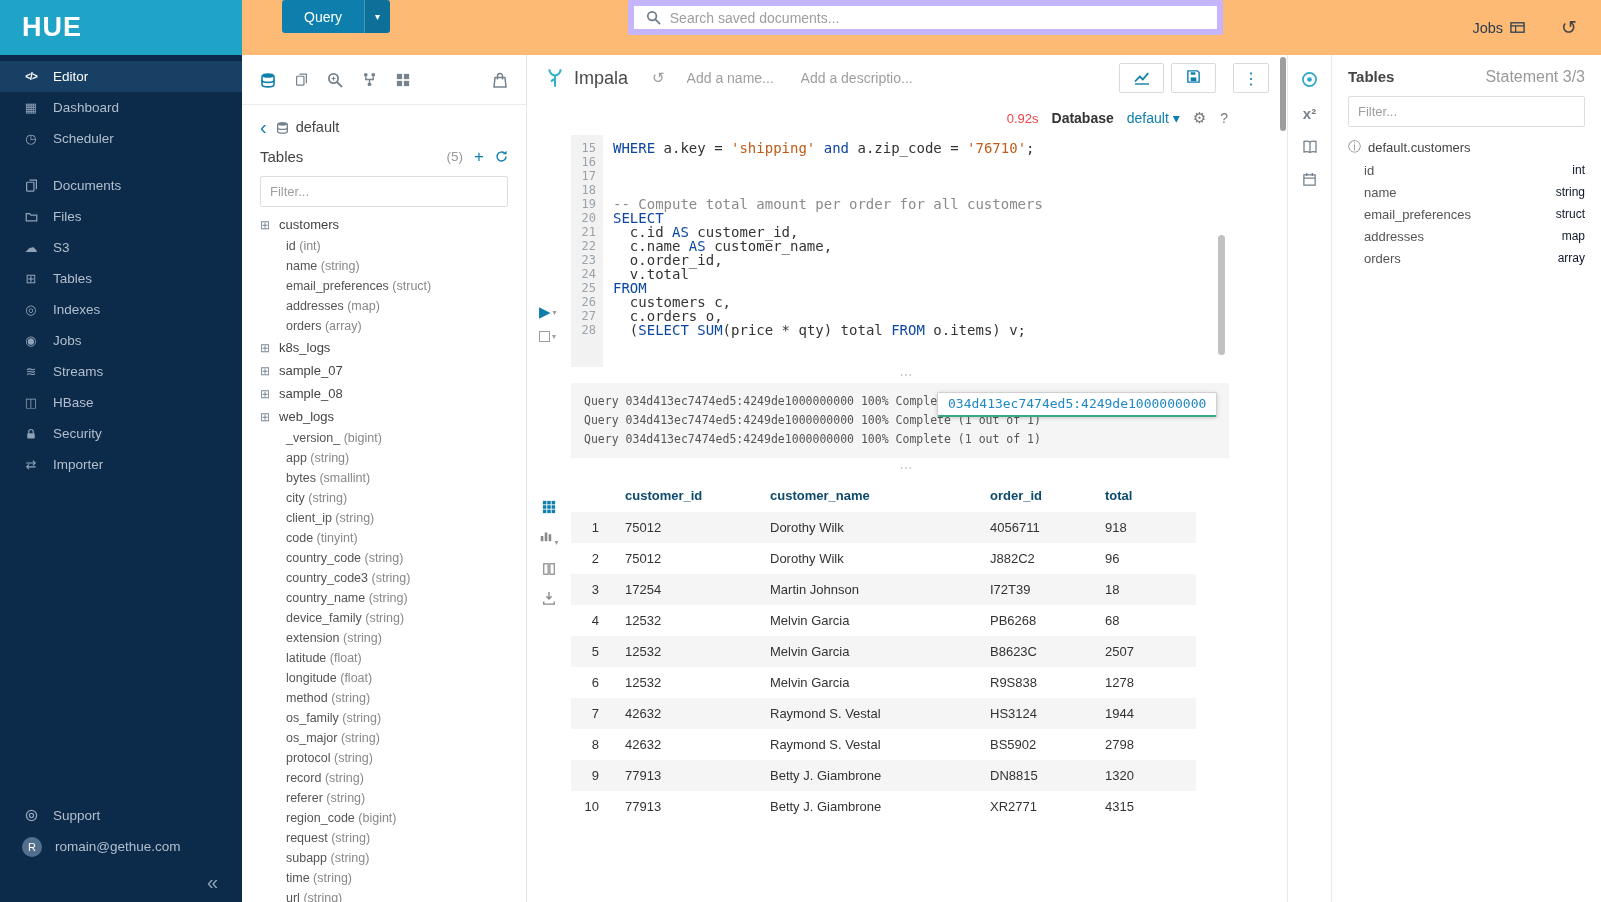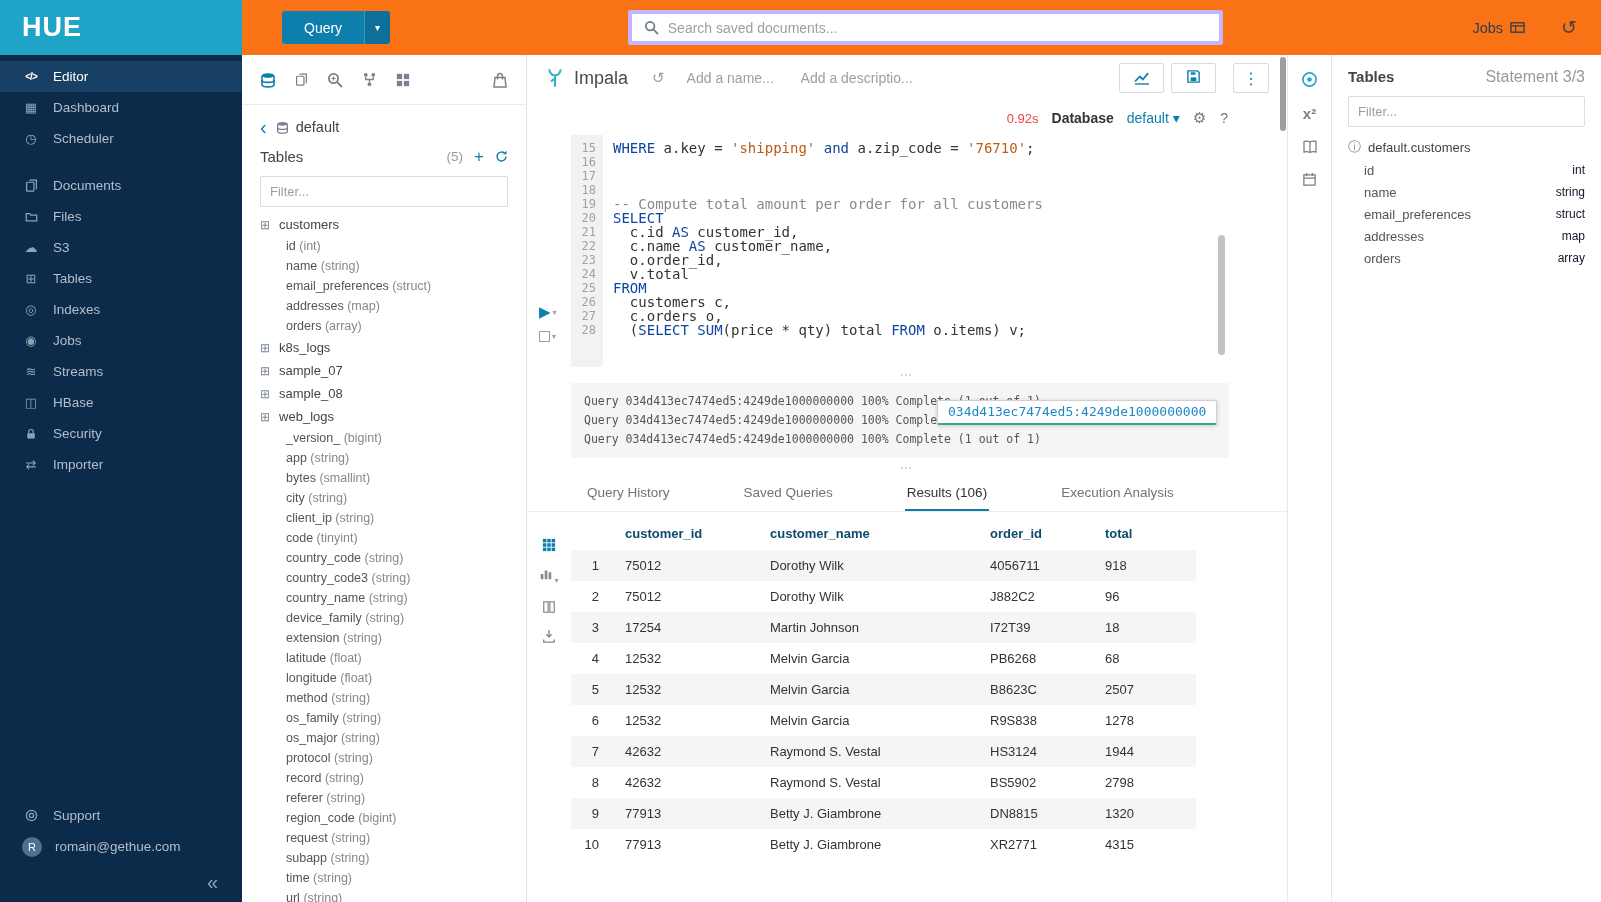--- a/index.html
+++ b/index.html
@@ -18,27 +18,27 @@
   .nav-item.active .icon{color:#fff}
   .nav-item.gap{margin-top:16px}
   .sidebar-footer{margin-top:auto;padding-bottom:10px}
   .avatar{width:20px;height:20px;border-radius:50%;background:#52708d;color:#fff;font-size:11px;
           display:inline-flex;align-items:center;justify-content:center}
   .collapse-row{display:flex;justify-content:flex-end;padding:10px 24px 0 0}
   .collapse{color:#8fa3b8;font-size:20px;cursor:pointer;line-height:1}
 
   
   .main{flex:1;display:flex;flex-direction:column;min-width:0}
-  .topbar{height:55px;display:flex;align-items:center;padding:0 24px;background:#f97316;flex:none}
+  .topbar{height:55px;display:flex;padding:0 24px;background:#fdba74;flex:none}
   .query-group{display:flex;margin-left:16px}
   .query-btn{background:#0e7fad;color:#fff;border:none;height:33px;padding:0 22px;font-size:14px;
              border-radius:3px 0 0 3px;cursor:pointer;font-family:inherit}
   .query-caret{background:#0c7099;color:#fff;border:none;height:33px;width:26px;border-radius:0 3px 3px 0;
                cursor:pointer;font-size:10px;border-left:1px solid rgba(255,255,255,.25)}
-  .search-box{width:595px;height:35px;border:4px solid #c4b5fd;border-radius:2px;display:flex;align-items:center;
+  .search-box{width:595px;height:35px;border:6px solid #c4b5fd;border-radius:2px;display:flex;align-items:center;
               gap:9px;padding:0 12px;margin:0 auto;background:#fff}
   .search-box .icon{color:#6f7a85;display:inline-flex}
   .search-box input{border:none;outline:none;flex:1;font-size:14px;font-family:inherit;color:#333}
   input::placeholder{color:#9e9e9e}
   .topbar-right{display:flex;align-items:center;gap:36px;margin-left:12px}
   .jobs-link{display:flex;align-items:center;gap:7px;color:#2c3e50;font-size:14.5px;cursor:pointer;text-decoration:none}
   .jobs-link .icon{color:#2c3e50;display:inline-flex}
   .tb-history{color:#444;font-size:19px;cursor:pointer;line-height:1}
 
   .content{flex:1;display:flex;min-height:0}
@@ -104,21 +104,21 @@
   .tk-c{color:#8a8a8a}
   .code-scrollbar{position:absolute;right:62px;top:100px;width:7px;height:120px;background:#c1c1c1;border-radius:4px}
   .page-scrollbar{position:absolute;right:1px;top:2px;width:6px;height:74px;background:#9e9e9e;border-radius:3px}
 
   .resizer{height:14px;display:flex;align-items:center;justify-content:center;color:#b5b5b5;font-size:13px;
            letter-spacing:2px;cursor:row-resize;flex:none;line-height:1}
 
   .log-wrap{margin:2px 58px 2px 44px;background:#f5f5f5;padding:9px 13px;position:relative;flex:none;
             font-family:"DejaVu Sans Mono",monospace}
   .log-line{font-size:11.5px;line-height:19px;color:#555;white-space:nowrap;overflow:hidden}
-  .qid-popover{position:absolute;left:366px;top:17px;background:#fff;border:1px solid #d0d0d0;
+  .qid-popover{position:absolute;left:366px;top:9px;background:#fff;border:1px solid #d0d0d0;
                border-bottom:2px solid #3aa981;border-radius:2px;padding:3px 10px 4px;
                font-size:13px;color:#1e88c7;box-shadow:0 1px 4px rgba(0,0,0,.18);white-space:nowrap}
 
   .tabs{display:flex;gap:70px;padding-left:58px;border-bottom:1px solid #ededed;flex:none}
   .tab{padding:11px 2px 9px;font-size:13.5px;color:#737373;cursor:pointer;border-bottom:2px solid transparent}
   .tab.active{color:#333;border-bottom-color:#0e7fad}
 
   .results-region{flex:1;display:flex;min-height:0;padding-top:4px}
   .results-toolbar{width:44px;flex:none;display:flex;flex-direction:column;align-items:center;gap:15px;padding-top:22px}
   .r-icon{color:#8a8a8a;display:inline-flex;align-items:flex-end;cursor:pointer}
@@ -493,26 +493,20 @@
           <div>
               <div class="log-line">Query 034d413ec7474ed5:4249de1000000000 100% Complete (1 out of 1)</div>
               <div class="log-line">Query 034d413ec7474ed5:4249de1000000000 100% Complete (1 out of 1)</div>
               <div class="log-line">Query 034d413ec7474ed5:4249de1000000000 100% Complete (1 out of 1)</div>
             </div>
           <div class="qid-popover">034d413ec7474ed5:4249de1000000000</div>
         </div>
 
         <div class="resizer">⋯</div>
 
-        <div class="tabs">
-            <div class="tab ">Query History</div>
-            <div class="tab ">Saved Queries</div>
-            <div class="tab active">Results (106)</div>
-            <div class="tab ">Execution Analysis</div>
-          </div>
 
         <div class="results-region">
           <div class="results-toolbar">
             <span class="r-icon active">
                 <svg width="14" height="14" viewBox="0 0 16 16" fill="currentColor">
                   <rect x="1" y="1" width="4" height="4"></rect>
                   <rect x="6" y="1" width="4" height="4"></rect>
                   <rect x="11" y="1" width="4" height="4"></rect>
                   <rect x="1" y="6" width="4" height="4"></rect>
                   <rect x="6" y="6" width="4" height="4"></rect>

